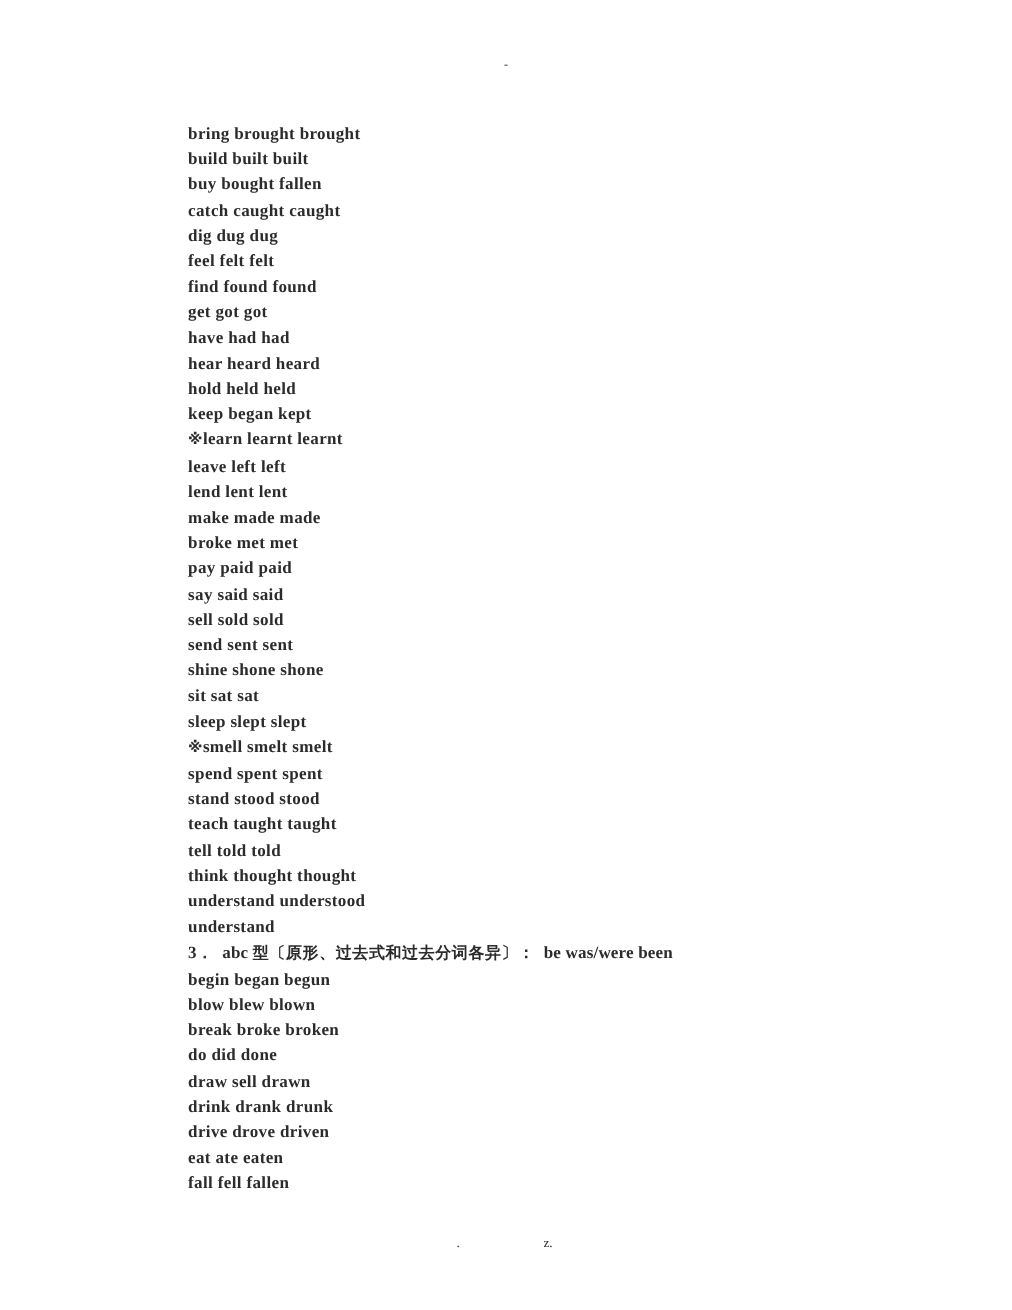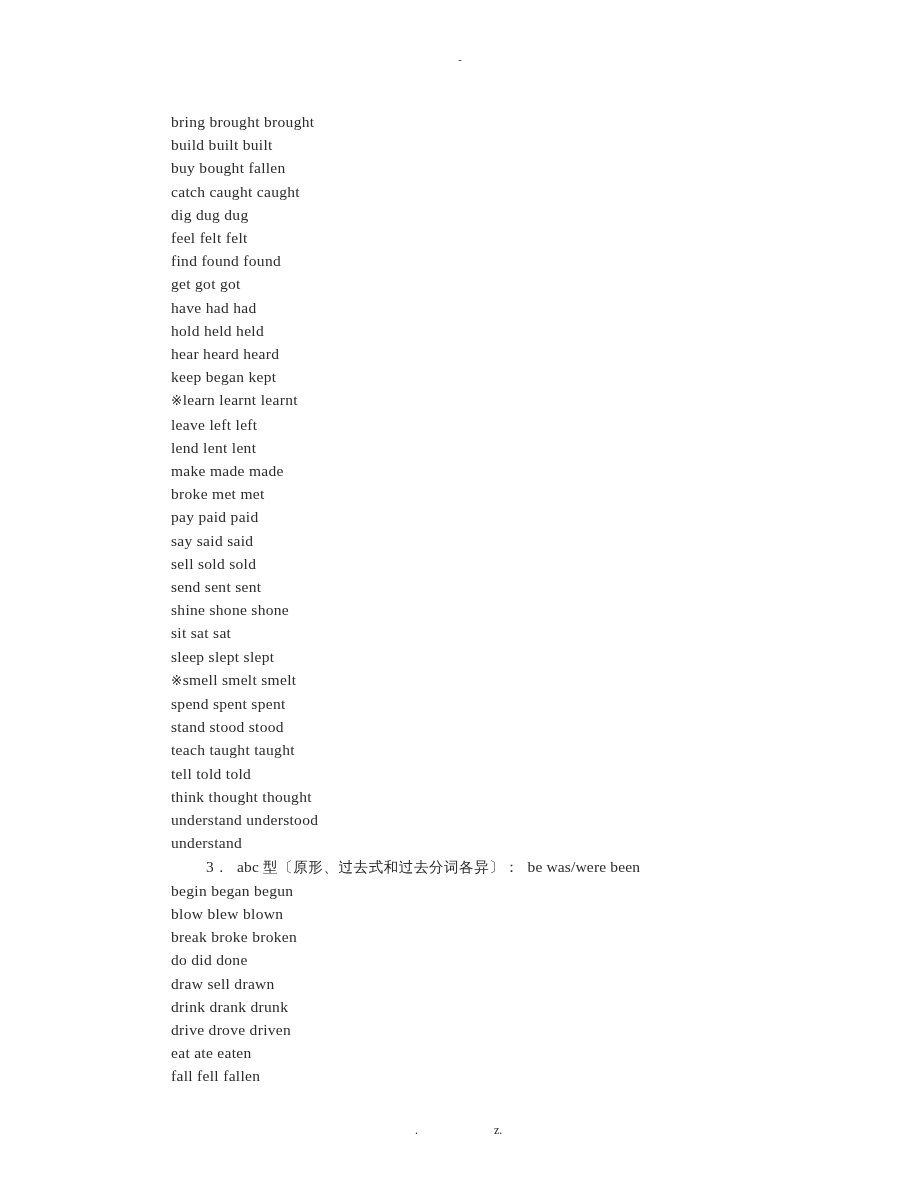--- a/index.html
+++ b/index.html
@@ -37,25 +37,25 @@
     top: 110px;
     width: 620px;
   }
 
   .line {
     font-size: 15.5px;
     line-height: 23.2px;
     white-space: pre-wrap;
     color: #2b2b2b;
     letter-spacing: 0.02em;
+    font-weight: bold;
   }
 
   .line.heading {
     letter-spacing: 0.01em;
-    margin-left: 35px;
   }
 
   .mark {
     font-family: "DejaVu Sans", sans-serif;
     font-size: 13.5px;
   }
 
   .cjk {
     font-family: "DejaVu Sans", sans-serif;
     font-size: 14.5px;
@@ -97,22 +97,22 @@
   <div class="body-block">
       <div class="line">bring brought brought</div>
       <div class="line">build built built</div>
       <div class="line">buy bought fallen</div>
       <div class="line">catch caught caught</div>
       <div class="line">dig dug dug</div>
       <div class="line">feel felt felt</div>
       <div class="line">find found found</div>
       <div class="line">get got got</div>
       <div class="line">have had had</div>
+      <div class="line">hear heard heard</div>
       <div class="line">hold held held</div>
-      <div class="line">hear heard heard</div>
       <div class="line">keep began kept</div>
       <div class="line"><span class="mark">※</span>learn learnt learnt</div>
       <div class="line">leave left left</div>
       <div class="line">lend lent lent</div>
       <div class="line">make made made</div>
       <div class="line">broke met met</div>
       <div class="line">pay paid paid</div>
       <div class="line">say said said</div>
       <div class="line">sell sold sold</div>
       <div class="line">send sent sent</div>

